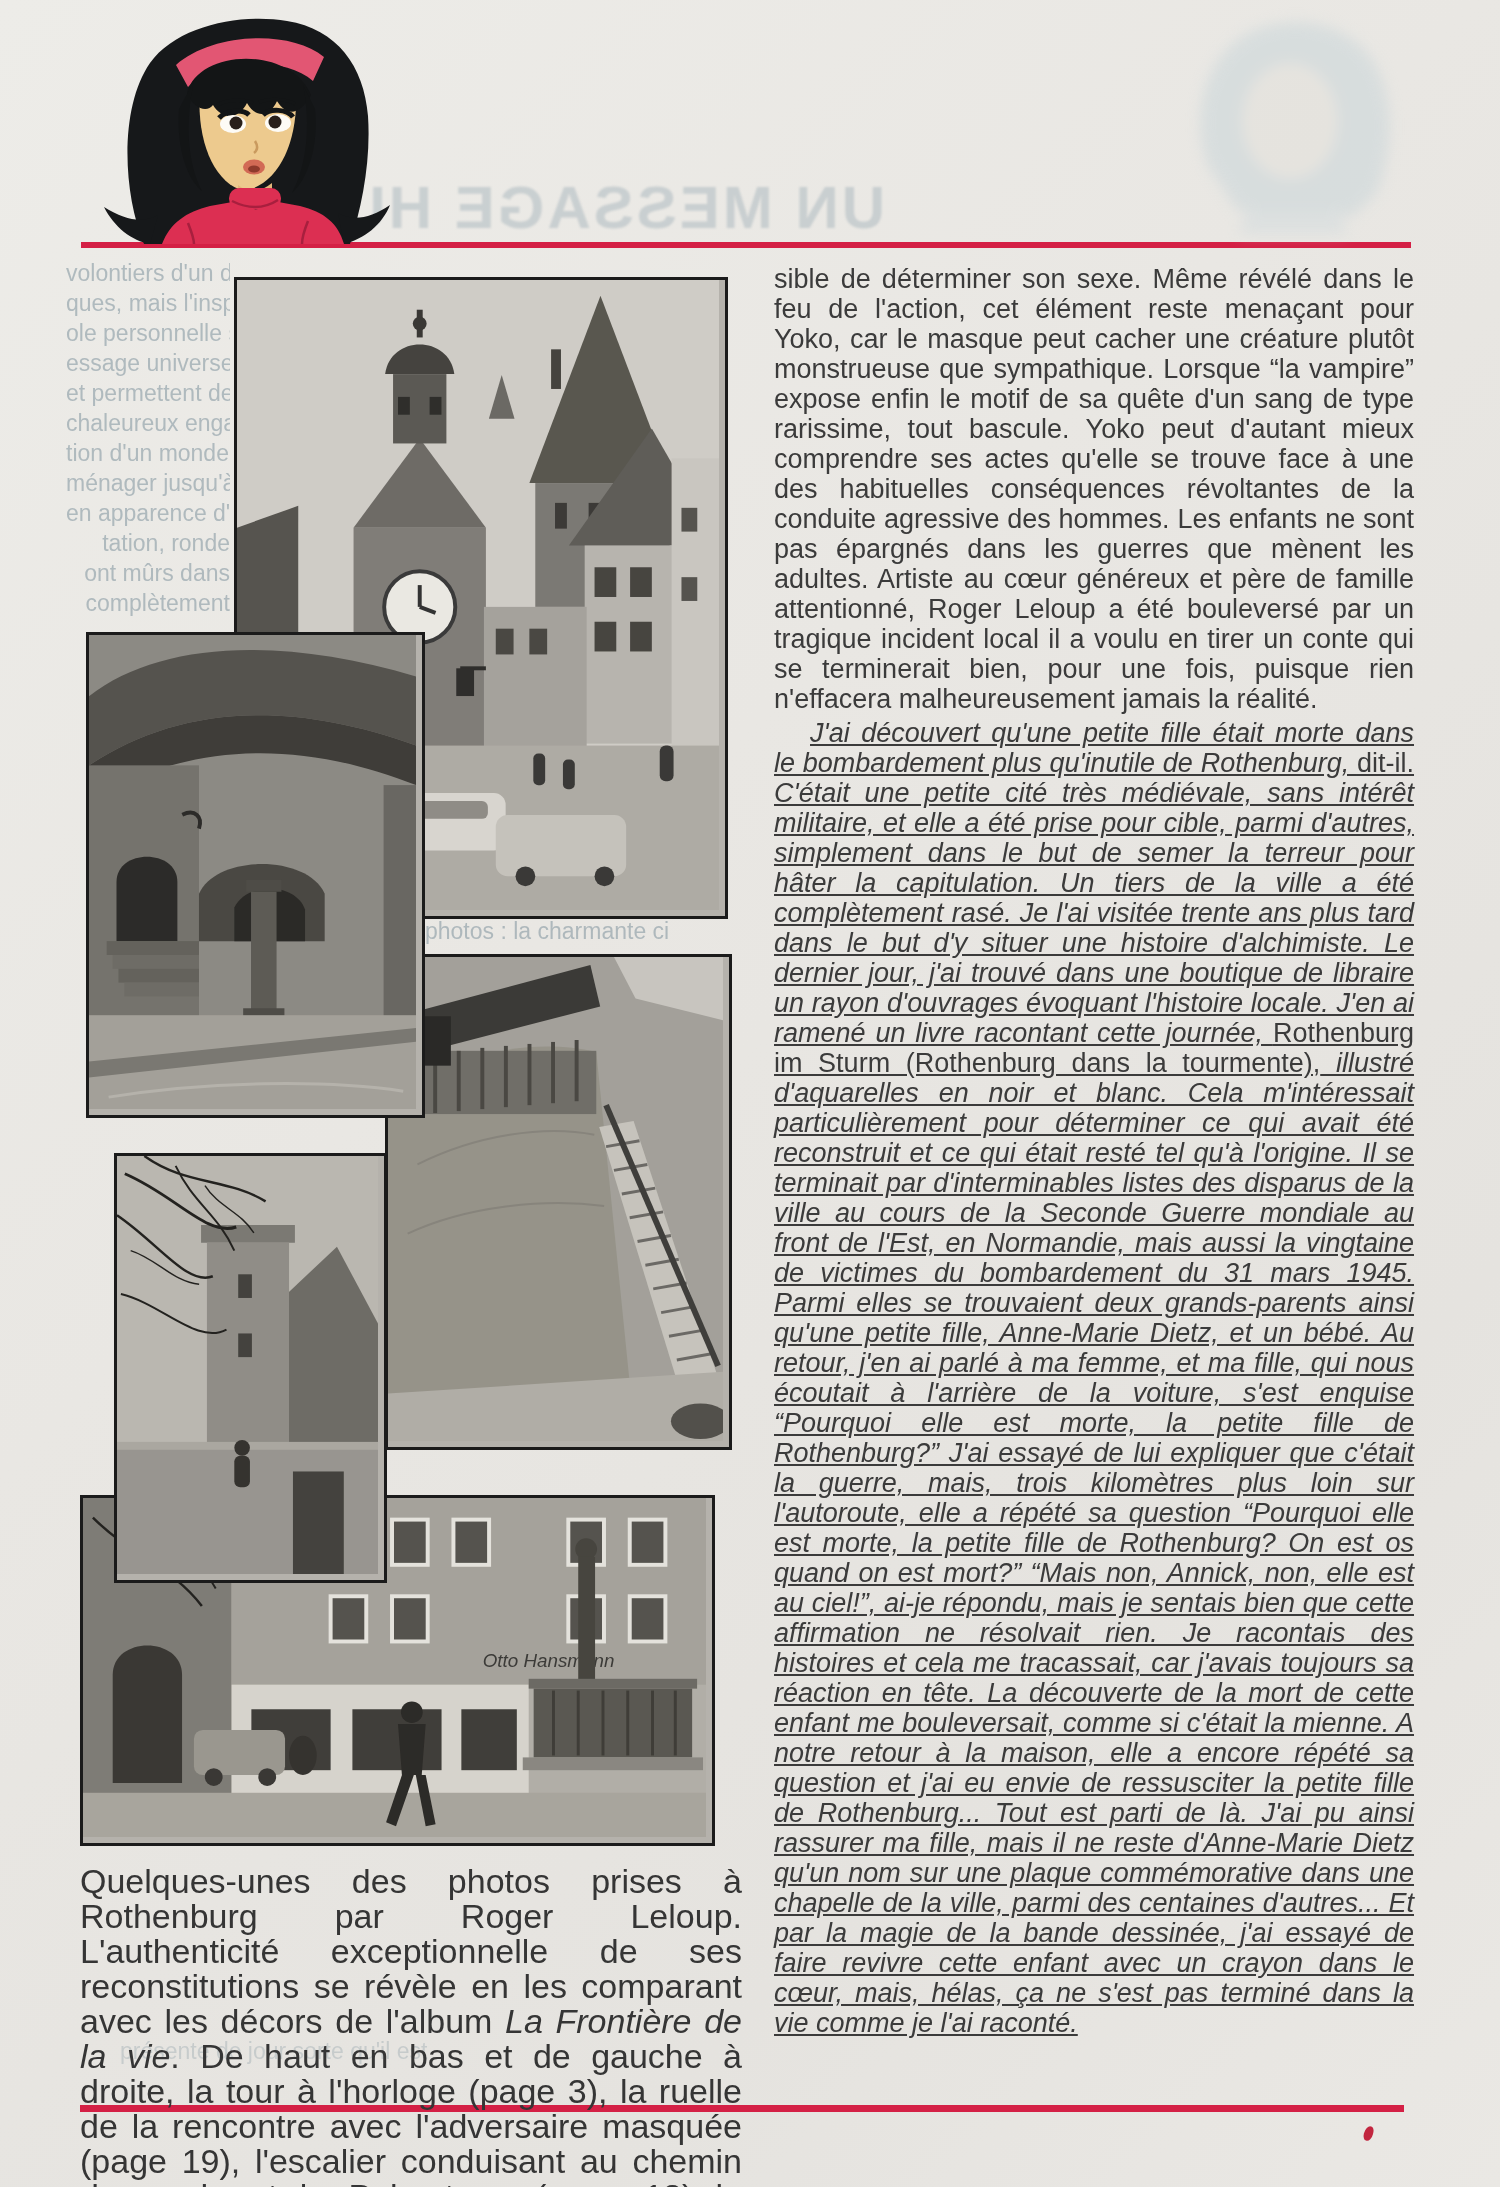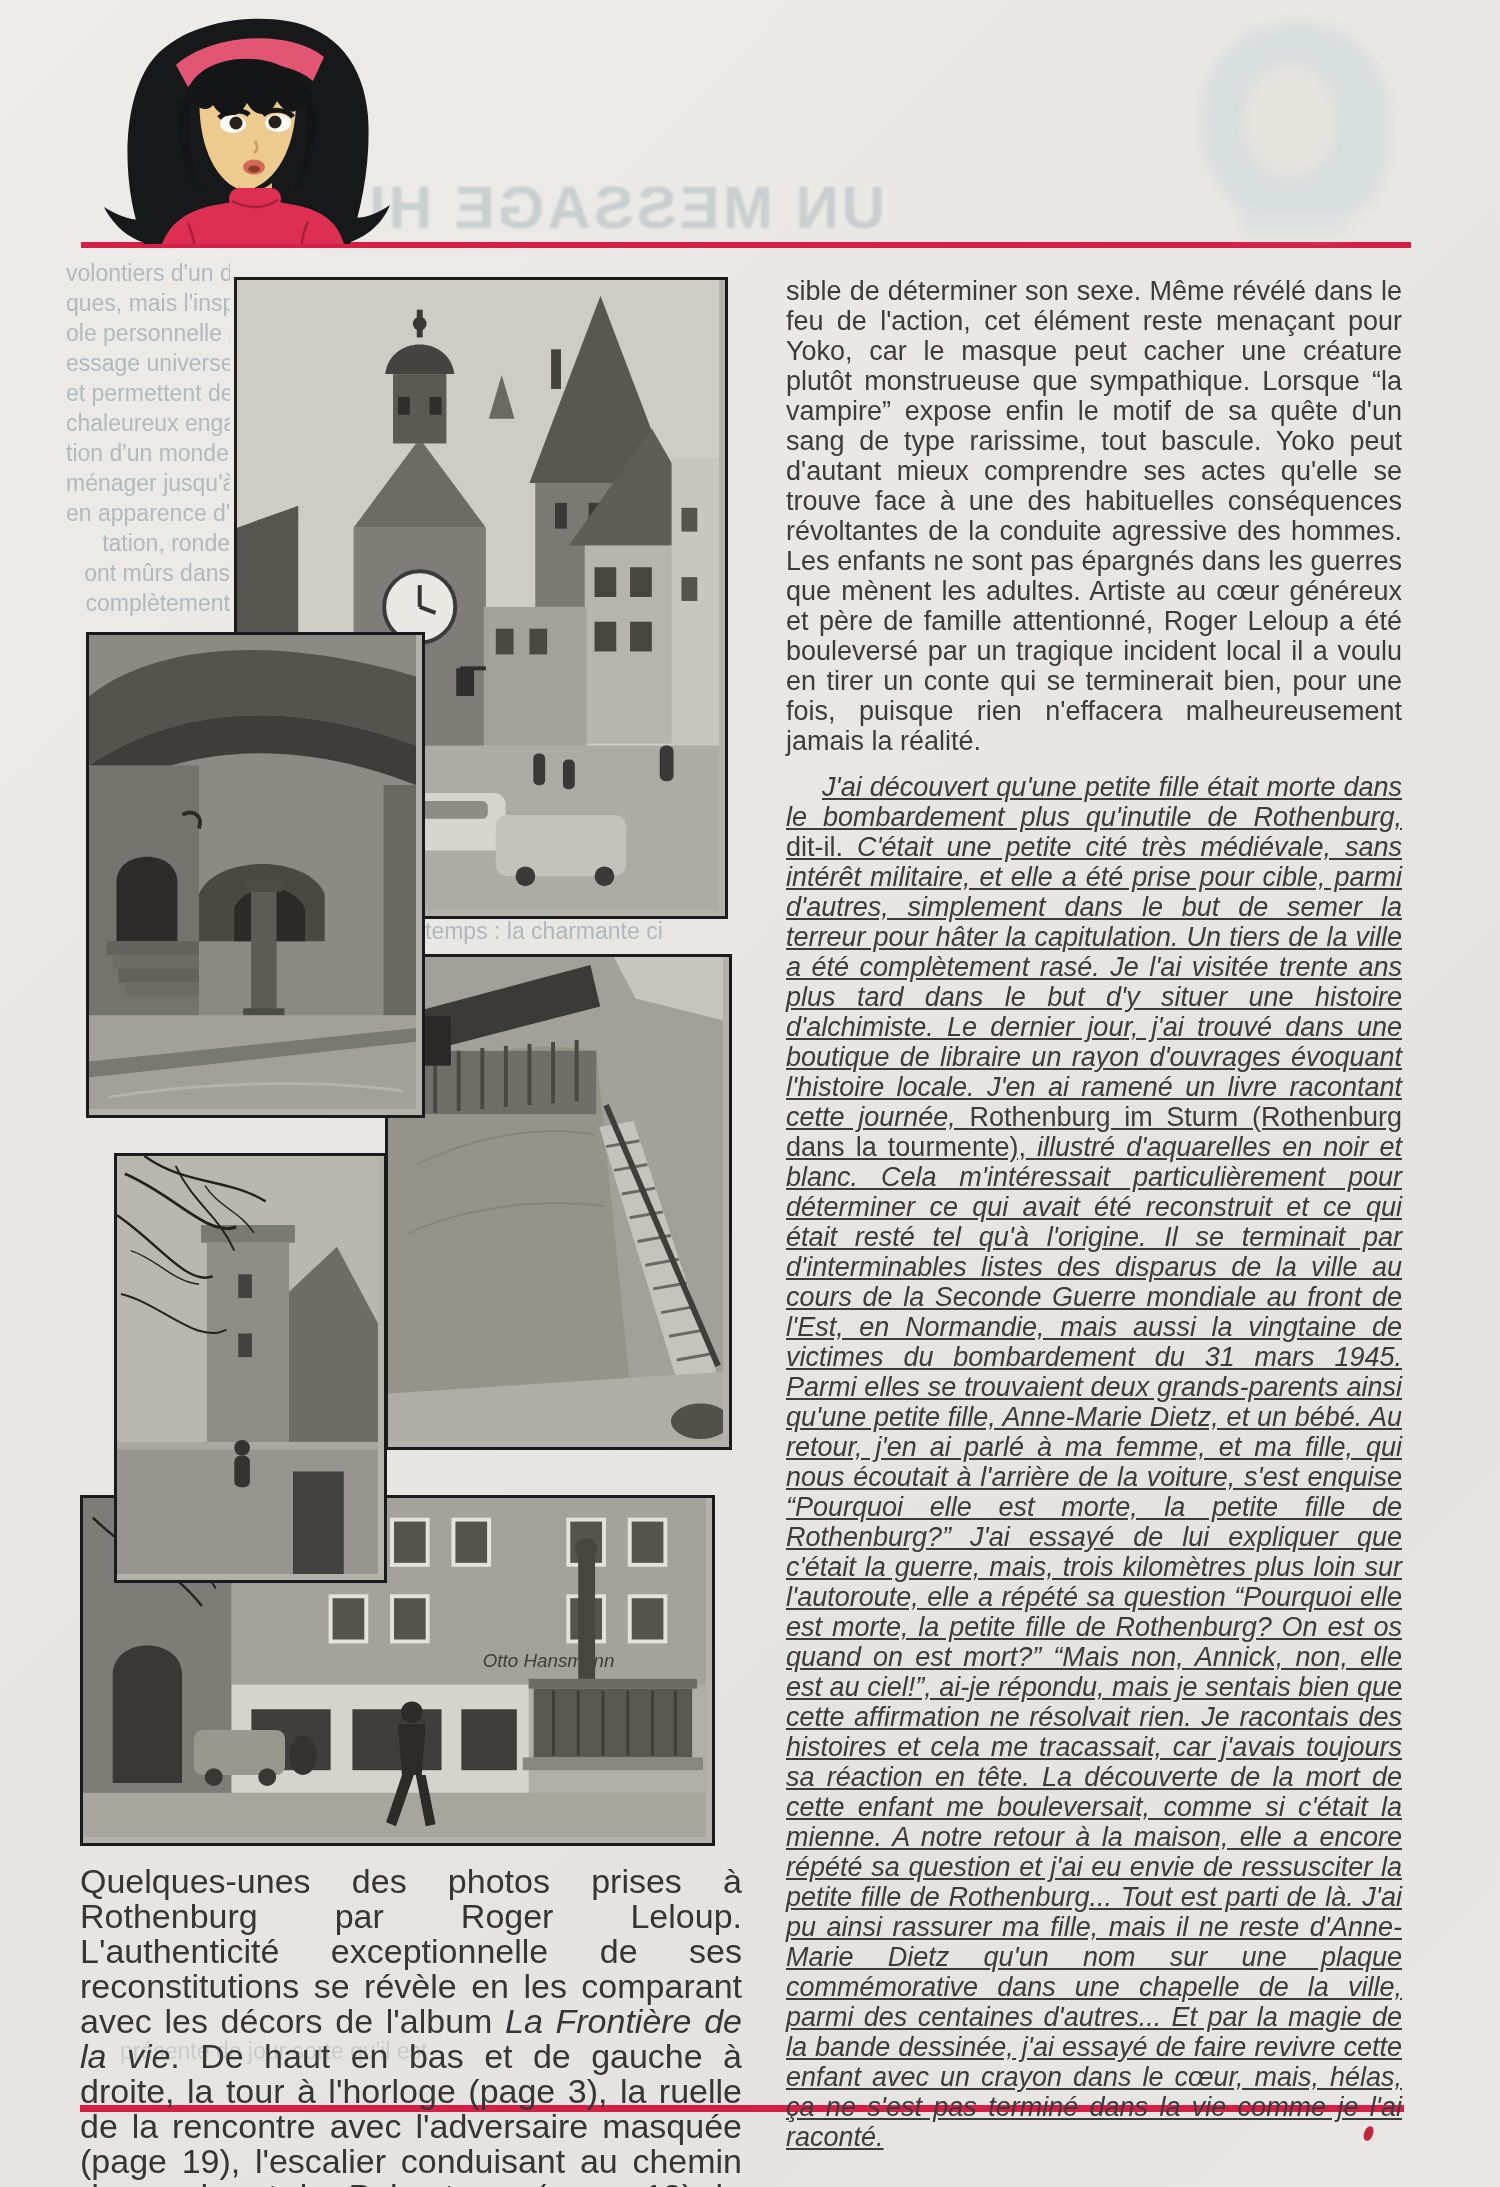--- a/index.html
+++ b/index.html
@@ -33,21 +33,21 @@
   
   .photo{border:3px solid #1b1b1b;background:#b5b2ac;}
   .photo svg{display:block;}
   #photo-clock-tower {left:234px;top:277px;width:488px;height:636px;z-index:1;}
   #photo-stairs      {left:385px;top:954px;width:341px;height:490px;z-index:2;}
   #photo-fountain    {left:80px;top:1495px;width:629px;height:345px;z-index:2;}
   #photo-pulverturm  {left:114px;top:1153px;width:267px;height:424px;z-index:3;}
   #photo-archway     {left:86px;top:632px;width:333px;height:480px;z-index:3;}
   
   #article{left:770px;top:260px;width:648px;z-index:1;}
-  #article p{margin:16px;font-size:27px;line-height:30px;text-align:justify;}
+  #article p{margin:4px;font-size:27px;line-height:30px;text-align:justify;}
   #article p.italic{font-style:italic;text-decoration:underline;}
   #article p.indent{text-indent:36px;}
   #article span.up{font-style:normal;}
   
   #caption{left:80px;top:1864px;width:662px;z-index:3;font-size:34px;line-height:35px;
     text-align:justify;color:#353535;}
   #caption .it{font-style:italic;}
 </style>
 </head>
 <body>
@@ -102,21 +102,21 @@
       <div class="ghostline">essage universel. L'homme est indis-</div>
       <div class="ghostline">et permettent de lire celle-ci entre</div>
       <div class="ghostline">chaleureux engagement</div>
       <div class="ghostline">tion d'un monde meilleur.</div>
       <div class="ghostline">ménager jusqu'à la légère</div>
       <div class="ghostline">en apparence d'un</div>
       <div class="ghostline">tation, ronde</div>
       <div class="ghostline">ont mûrs dans</div>
       <div class="ghostline">complètement</div>
     </div>
-  <div id="ghost-mid" class="abs ghostline">temps : la charmante ci</div>
+  <div id="ghost-mid" class="abs ghostline">photos : la charmante ci</div>
   <div id="ghost-caption" class="abs ghostline">présente de jour sorte qu'il est</div>
 
   <div id="photo-clock-tower" class="abs photo">
     <svg width="482" height="630" viewBox="0 0 488 636" preserveAspectRatio="none">
       <rect width="488" height="636" fill="#cfccc6"></rect>
       <polygon points="0,250 62,228 62,636 0,636" fill="#56544f"></polygon>
       <g>
         <polygon points="118,250 185,160 252,250" fill="#6e6b66"></polygon>
         <rect x="118" y="250" width="134" height="280" fill="#807d78"></rect>
         <rect x="158" y="95" width="54" height="70" fill="#5b5954"></rect>

